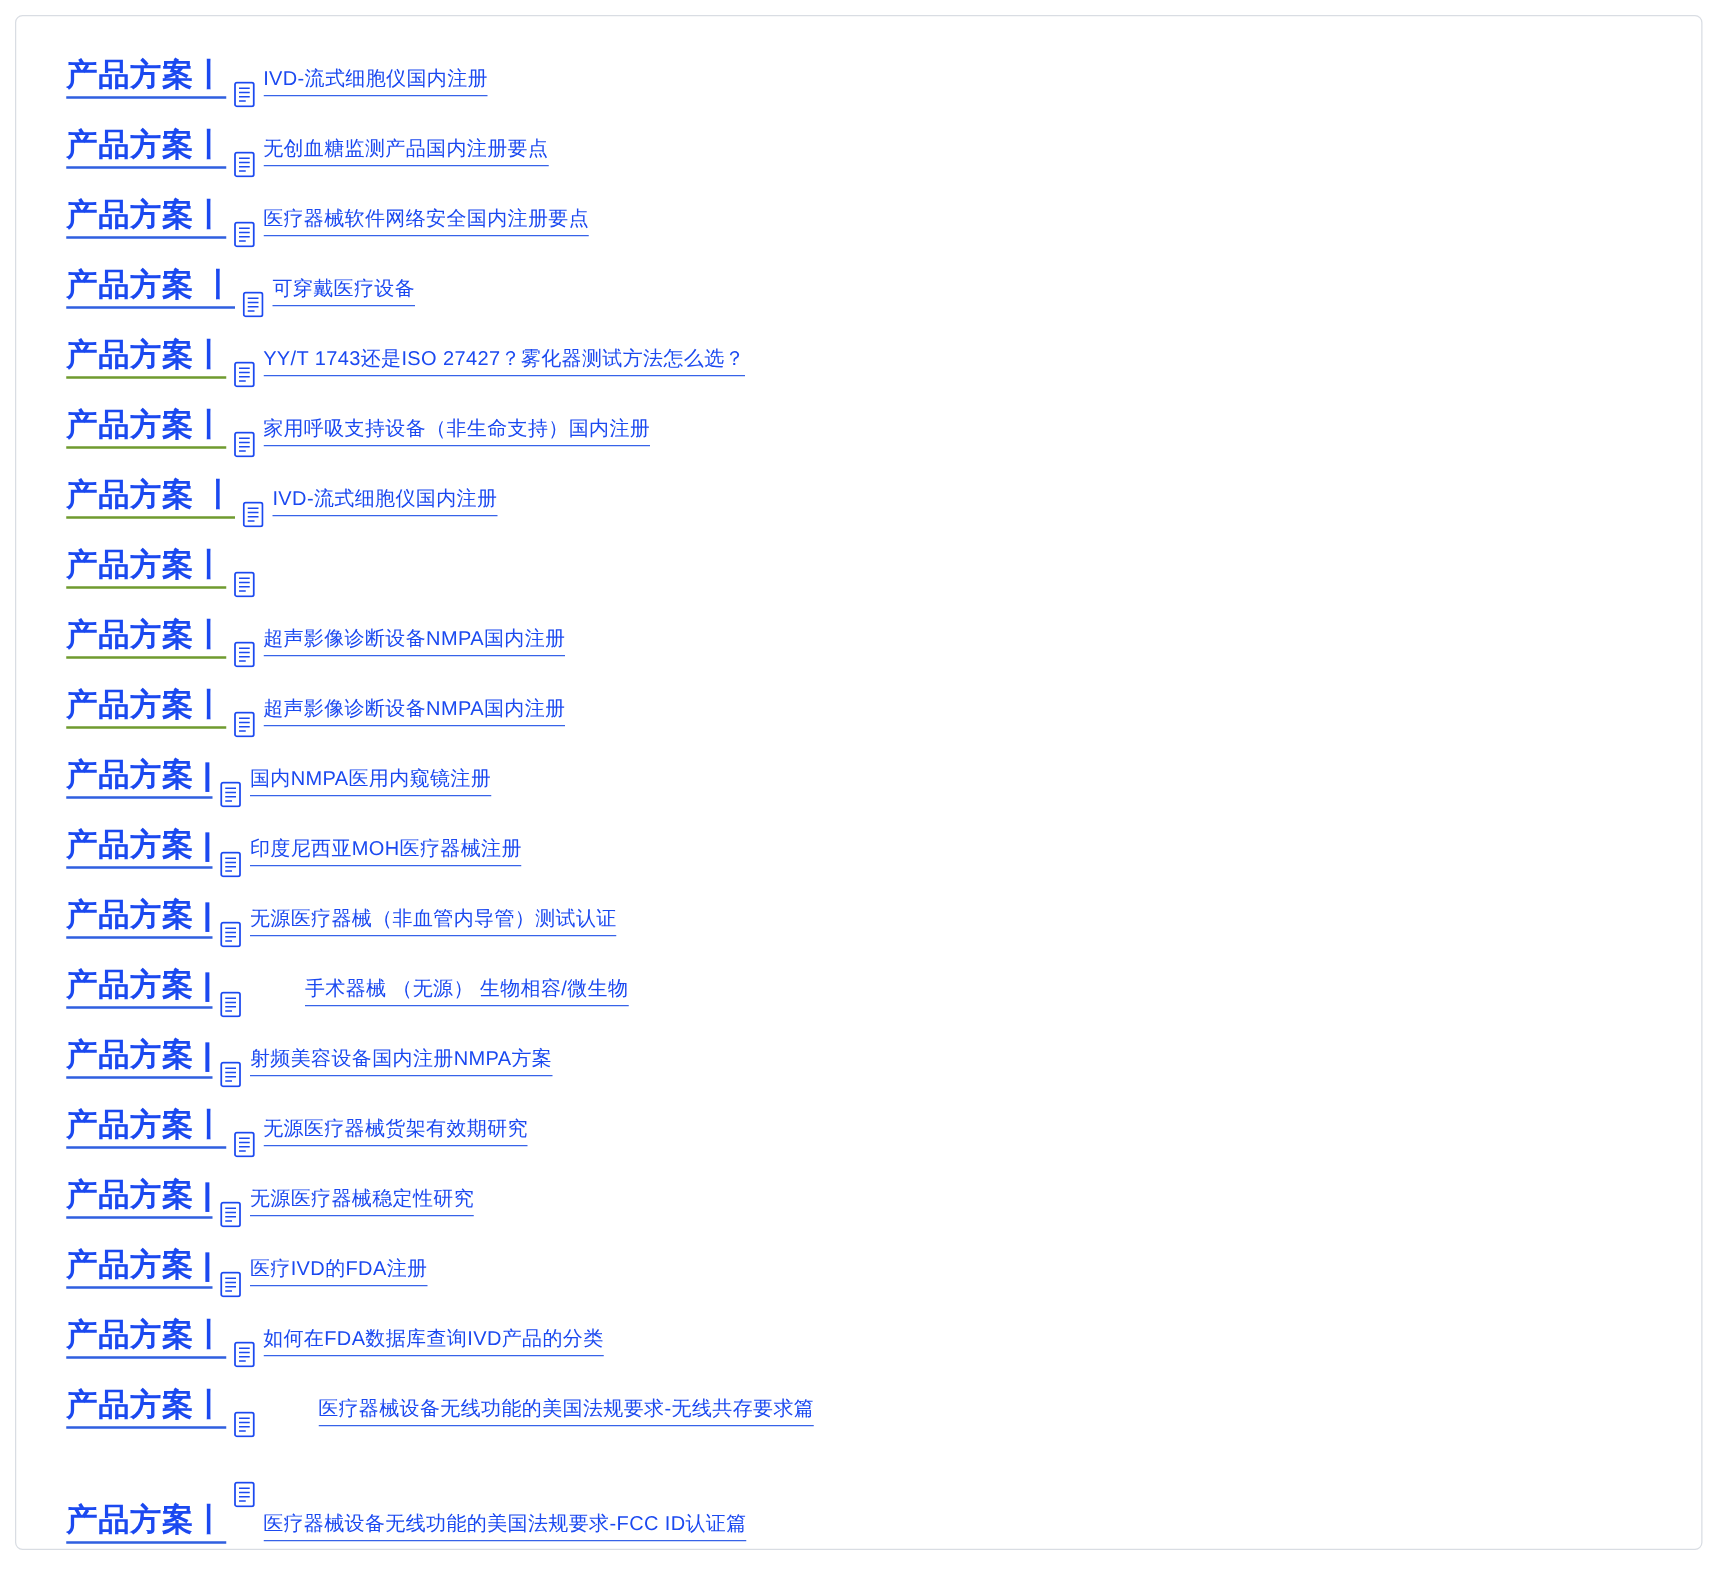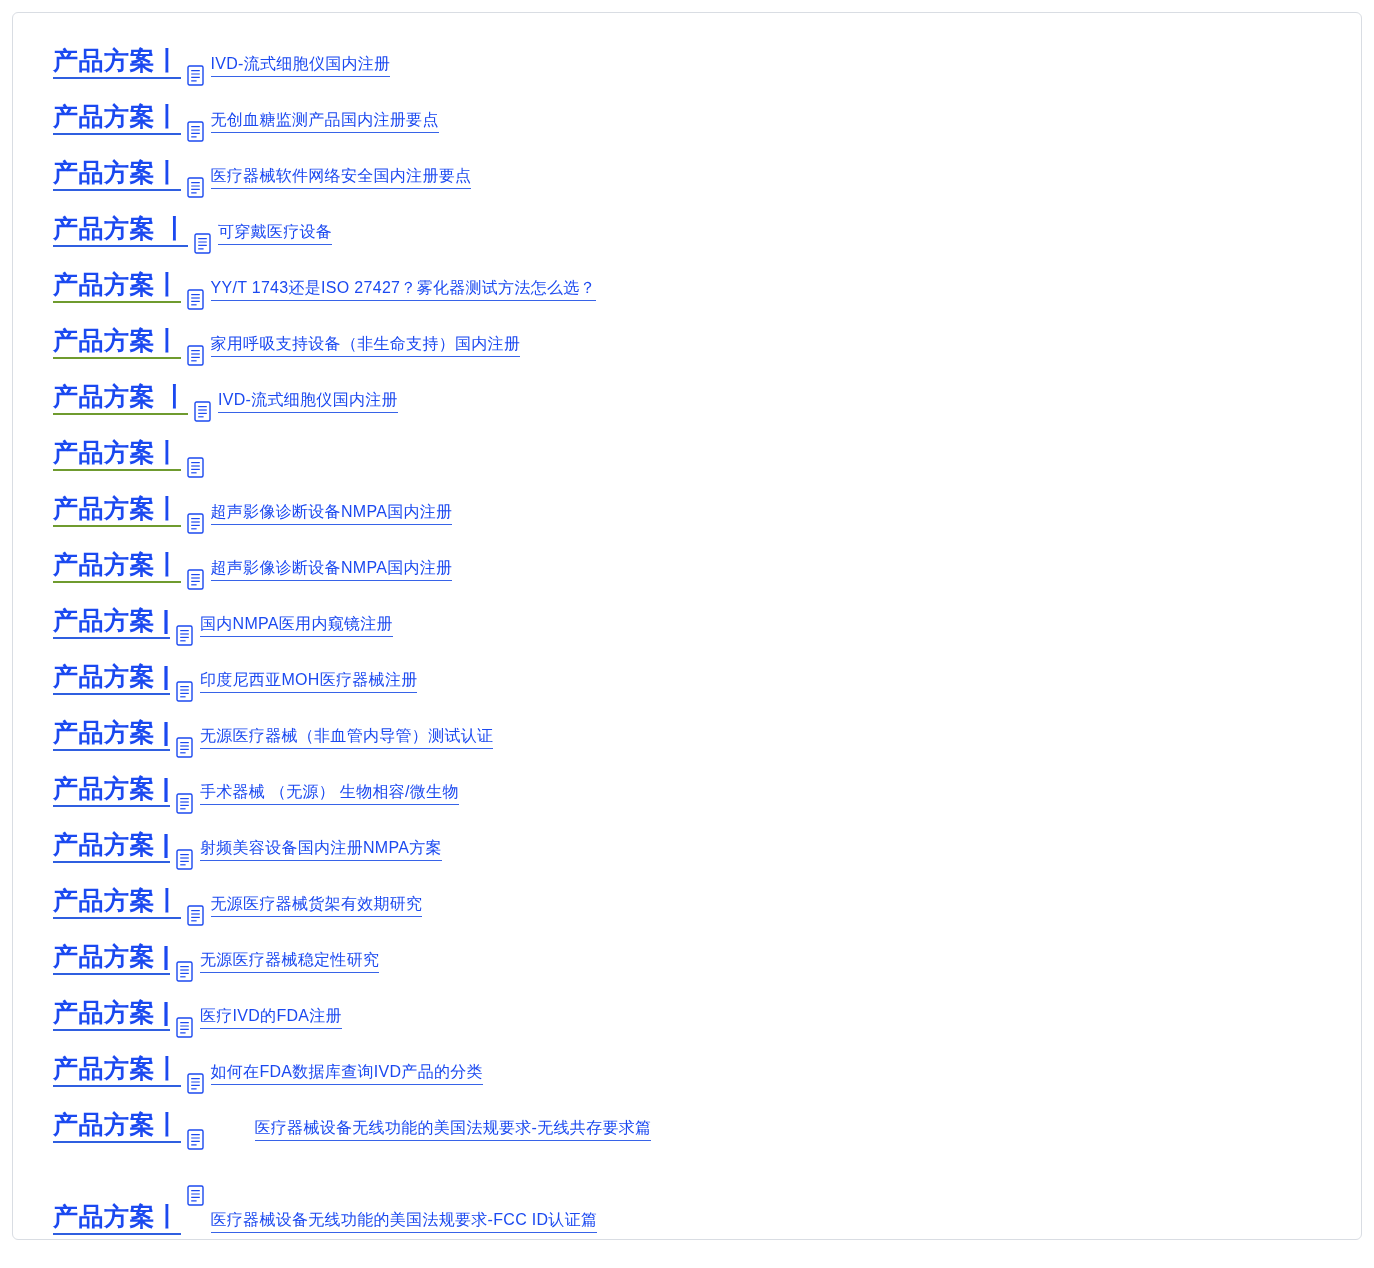--- a/index.html
+++ b/index.html
@@ -253,21 +253,21 @@
           <span class="prefix">产品方案 |</span>
           <span class="doc-icon">
             <svg width="17" height="21" viewBox="0 0 17 21" xmlns="http://www.w3.org/2000/svg">
               <rect x="1" y="1" width="15" height="19" rx="1.5" fill="#ffffff" stroke="#1b49f0" stroke-width="1.4"></rect>
               <line x1="4.2" y1="5.6" x2="12.8" y2="5.6" stroke="#1b49f0" stroke-width="1.2"></line>
               <line x1="4.2" y1="9" x2="12.8" y2="9" stroke="#1b49f0" stroke-width="1.2"></line>
               <line x1="4.2" y1="12.4" x2="12.8" y2="12.4" stroke="#1b49f0" stroke-width="1.2"></line>
               <line x1="4.2" y1="15.8" x2="9.6" y2="15.8" stroke="#1b49f0" stroke-width="1.2"></line>
             </svg>
           </span>
-          <a class="title" href="#" style="text-decoration: none;">手术器械 （无源） 生物相容/微生物</a>
+          <a class="title" href="#" style="text-decoration: none; margin-left: 44px;">手术器械 （无源） 生物相容/微生物</a>
         </li>
         <li class="link-row">
           <span class="prefix">产品方案 |</span>
           <span class="doc-icon">
             <svg width="17" height="21" viewBox="0 0 17 21" xmlns="http://www.w3.org/2000/svg">
               <rect x="1" y="1" width="15" height="19" rx="1.5" fill="#ffffff" stroke="#1b49f0" stroke-width="1.4"></rect>
               <line x1="4.2" y1="5.6" x2="12.8" y2="5.6" stroke="#1b49f0" stroke-width="1.2"></line>
               <line x1="4.2" y1="9" x2="12.8" y2="9" stroke="#1b49f0" stroke-width="1.2"></line>
               <line x1="4.2" y1="12.4" x2="12.8" y2="12.4" stroke="#1b49f0" stroke-width="1.2"></line>
               <line x1="4.2" y1="15.8" x2="9.6" y2="15.8" stroke="#1b49f0" stroke-width="1.2"></line>

